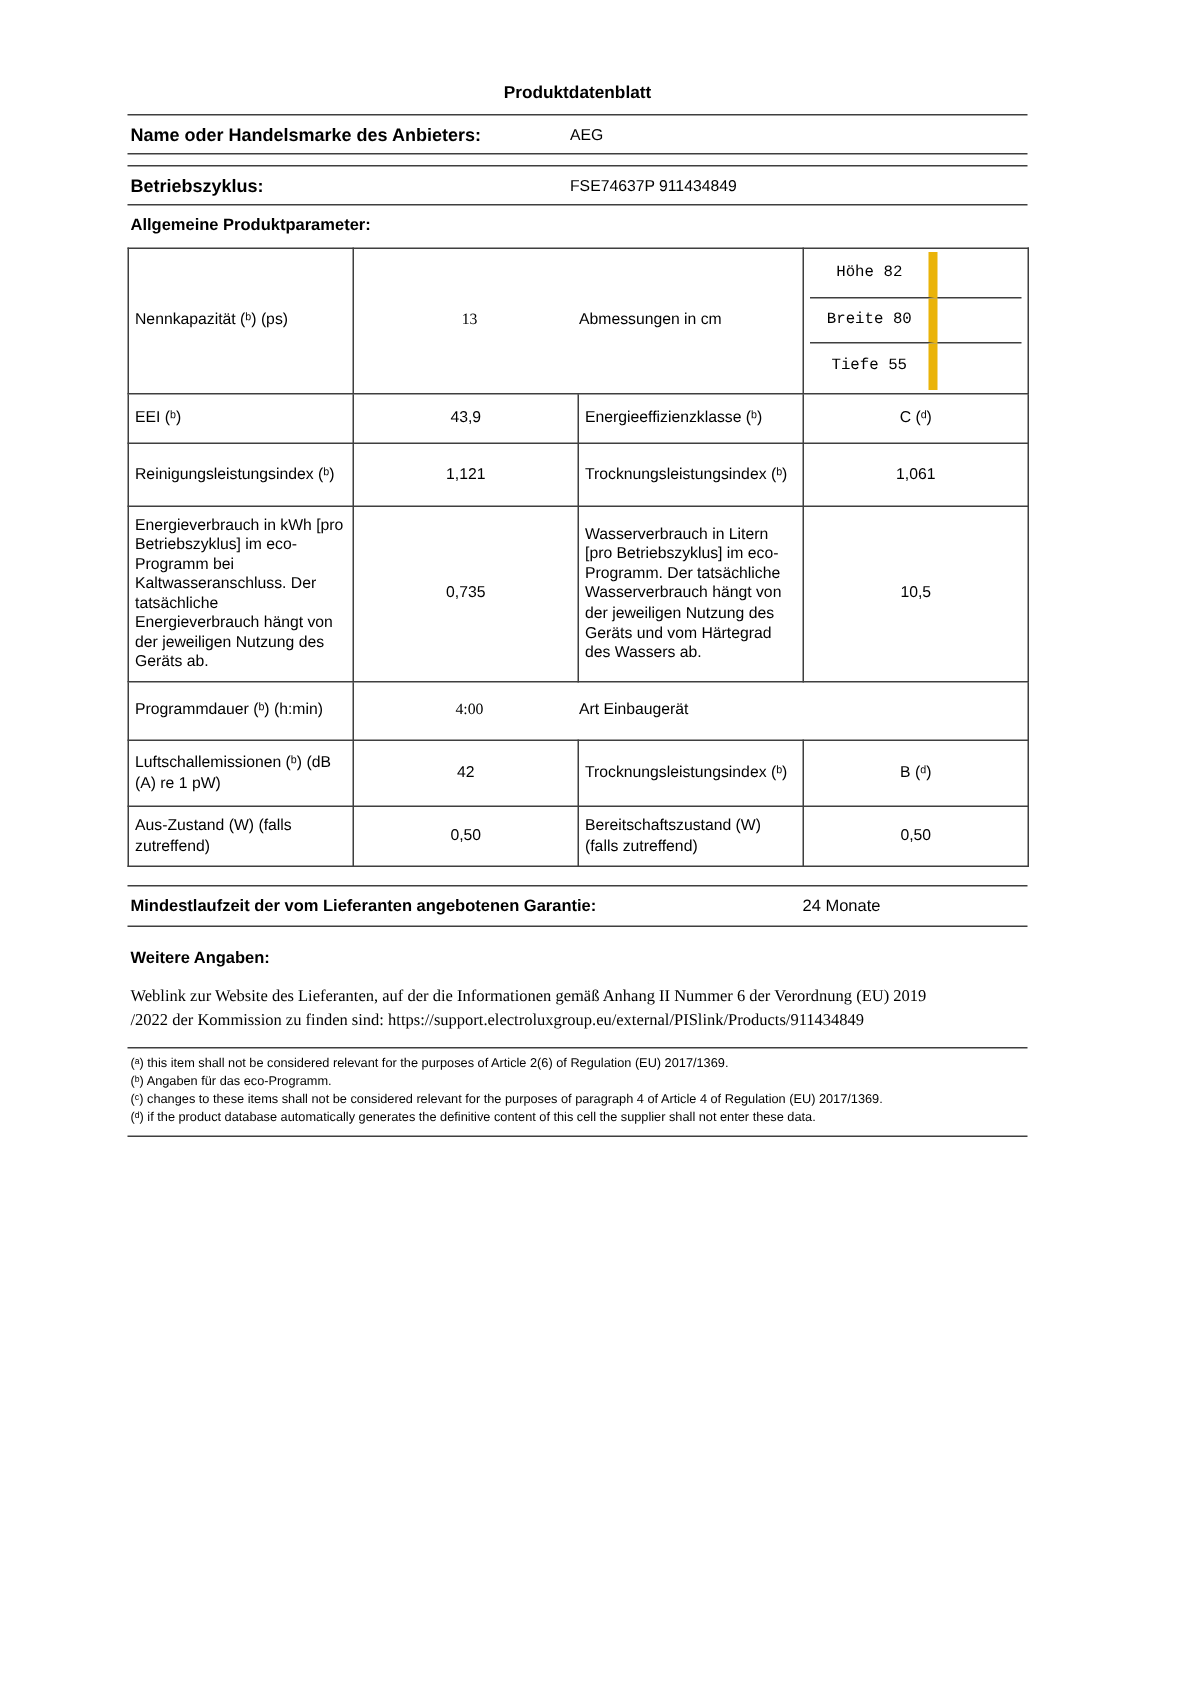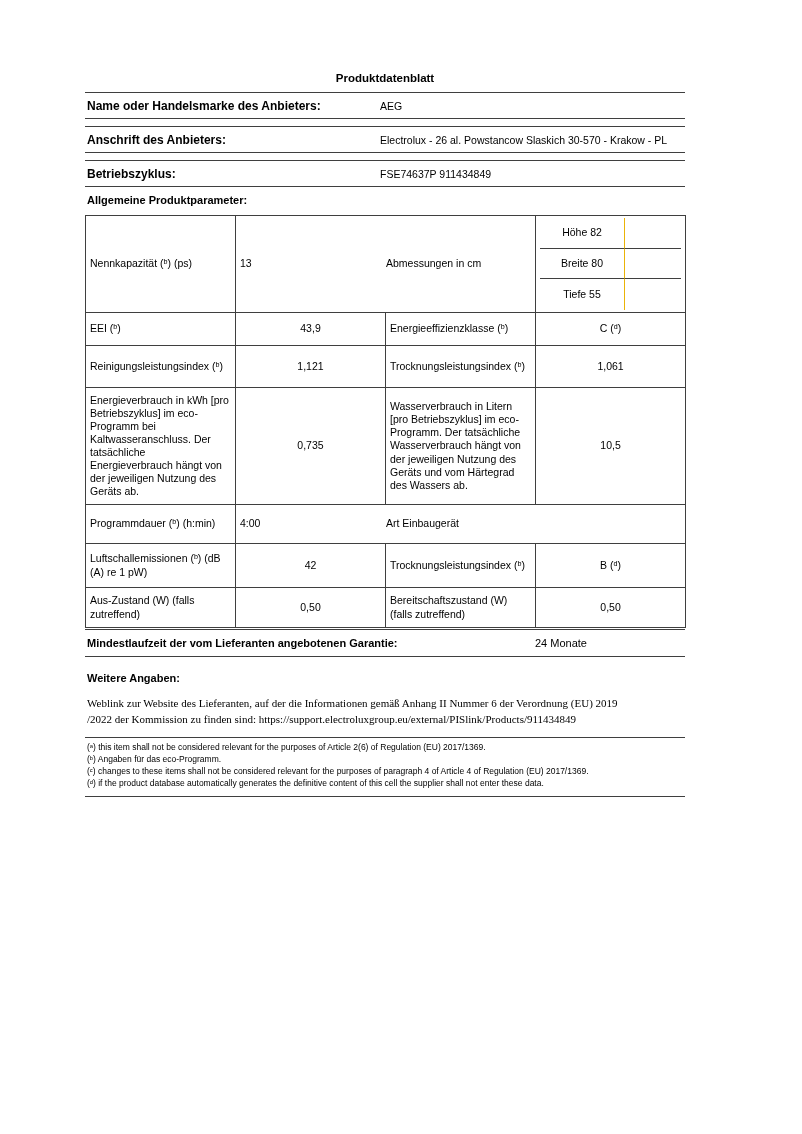--- a/index.html
+++ b/index.html
@@ -2,21 +2,21 @@
 <html><head>
 <meta charset="utf-8">
 <style>
   * { margin:0; padding:0; box-sizing:border-box; }
   html,body { background:#ffffff; }
   body {
     width:802px; height:1134px; position:relative;
     font-family:"Liberation Sans","DejaVu Sans",sans-serif;
     color:#000;
   }
-  .doc { position:absolute; left:85px; top:72px; width:600px; }
+  .doc { position:absolute; left:85px; top:56px; width:600px; }
 
   .title { text-align:center; font-weight:bold; font-size:11.5px; margin-bottom:8px; }
 
   .info-row {
     display:flex; align-items:center;
     border-top:1px solid #3f3f3f; border-bottom:1px solid #3f3f3f;
     min-height:27px; margin-bottom:7px;
   }
   .info-row .lbl { font-weight:bold; font-size:12px; width:295px; flex:none; padding-left:2px; }
   .info-row .val { font-size:10.5px; white-space:nowrap; }
@@ -27,37 +27,37 @@
   table.main td {
     border:1px solid #3f3f3f; font-size:10.5px; line-height:1.25;
     vertical-align:middle; padding:2px 4px; word-wrap:break-word;
   }
   td.c { text-align:center; }
   td.nopad { padding:0; }
   tr.h27 { height:27px; } tr.h93 { height:93px; } tr.h33 { height:33px; }
   tr.h42 { height:42px; } tr.h117 { height:117px; } tr.h39 { height:39px; }
   tr.h44 { height:44px; } tr.h40 { height:40px; } tr.h47 { height:47px; }
 
-  .half { display:inline-block; width:146px; text-align:left; }
+  .half { display:inline-block; width:146px; text-align:center;font-family:Liberation Serif, serif; }
 
   .dims-grid {
     display:grid; grid-template-columns:85px 1fr; grid-auto-rows:1fr;
     height:92px; font-size:10.5px;
   }
   .dims-grid .dl {
-    border-right:1px solid #eab308; border-bottom:1px solid #3f3f3f;
-    display:flex; align-items:center; justify-content:center;
+    border-right:6px solid #eab308; border-bottom:1px solid #3f3f3f;
+    display:flex; align-items:center; justify-content:center;font-family:Liberation Mono, monospace;
   }
   .dims-grid .dr { border-bottom:1px solid #3f3f3f; }
   .dims-grid .nb { border-bottom:none; }
 
   .warranty-row {
     display:flex; align-items:center;
     border-top:1px solid #3f3f3f; border-bottom:1px solid #3f3f3f;
-    min-height:28px; margin-top:1px;
+    min-height:28px; margin-top:12px;
   }
   .warranty-row .lbl { font-weight:bold; font-size:11px; width:450px; flex:none; padding-left:2px; }
   .warranty-row .val { font-size:11px; }
 
   .more-info { font-weight:bold; font-size:11px; margin:15px 0 0 2px; }
 
   .weblink { font-size:11px; line-height:1.45; margin:12px 0 0 2px;font-family:Liberation Serif, serif; }
 
   .footnotes {
     border-top:1px solid #3f3f3f; border-bottom:1px solid #3f3f3f;
@@ -70,24 +70,20 @@
 
 <div class="doc">
 
   <div class="title">Produktdatenblatt</div>
 
   <div class="info-row">
     <div class="lbl">Name oder Handelsmarke des Anbieters:</div>
     <div class="val">AEG</div>
   </div>
 
-  <div class="info-row">
-    <div class="lbl">Anschrift des Anbieters:</div>
-    <div class="val">Electrolux - 26 al. Powstancow Slaskich 30-570 - Krakow - PL</div>
-  </div>
 
   <div class="info-row">
     <div class="lbl">Betriebszyklus:</div>
     <div class="val">FSE74637P 911434849</div>
   </div>
 
   <div class="section-label">Allgemeine Produktparameter:</div>
 
   <table class="main">
     <colgroup>

